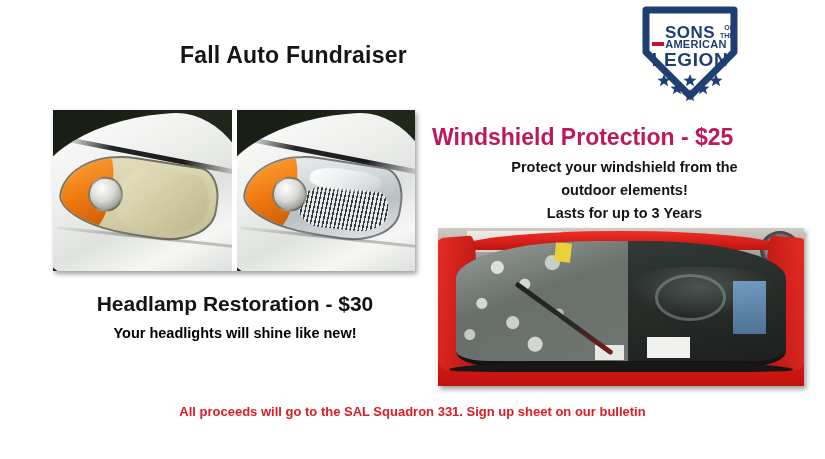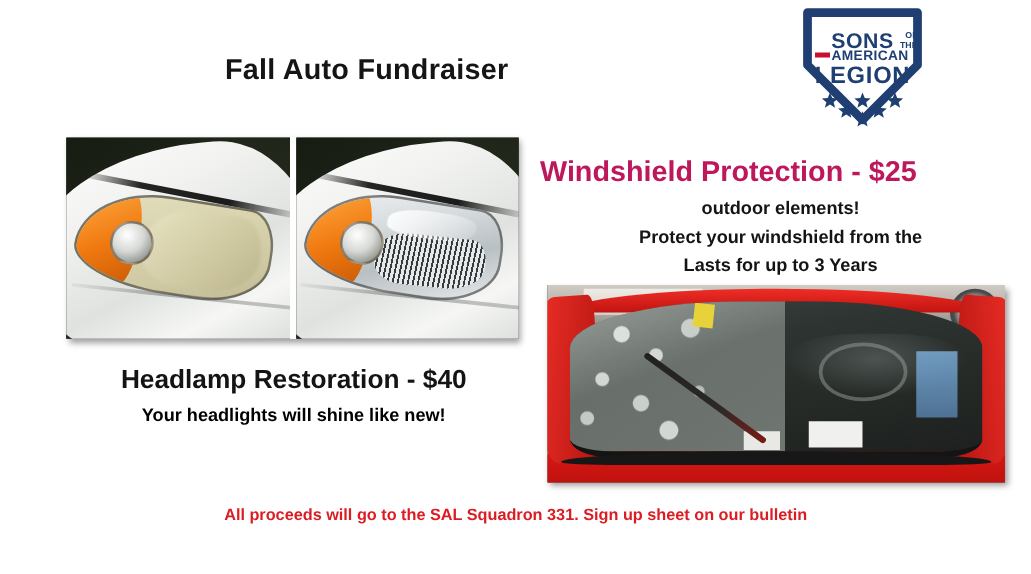--- a/index.html
+++ b/index.html
@@ -441,27 +441,27 @@
           <div class="fins"></div>
           <div class="glint"></div>
           <div class="turn"></div>
           <div class="bulb"></div>
         </div>
         <div class="bumper-seam"></div>
       </div>
     </div>
   </div>
 
-  <div class="headlamp-heading">Headlamp Restoration - $40</div>
+  <div class="headlamp-heading">Headlamp Restoration - $30</div>
   <div class="headlamp-sub">Your headlights will shine like new!</div>
 
   <div class="windshield-heading">Windshield Protection - $25</div>
   <div class="windshield-sub">
+    <div>Protect your windshield from the</div>
     <div>outdoor elements!</div>
-    <div>Protect your windshield from the</div>
     <div>Lasts for up to 3 Years</div>
   </div>
 
   <div class="windshield-figure">
     <div class="ws-ground"></div>
     <div class="ws-shop">
       <div class="ws-shop-door"></div>
     </div>
     <div class="ws-wheel"></div>
     <div class="ws-hood"></div>

